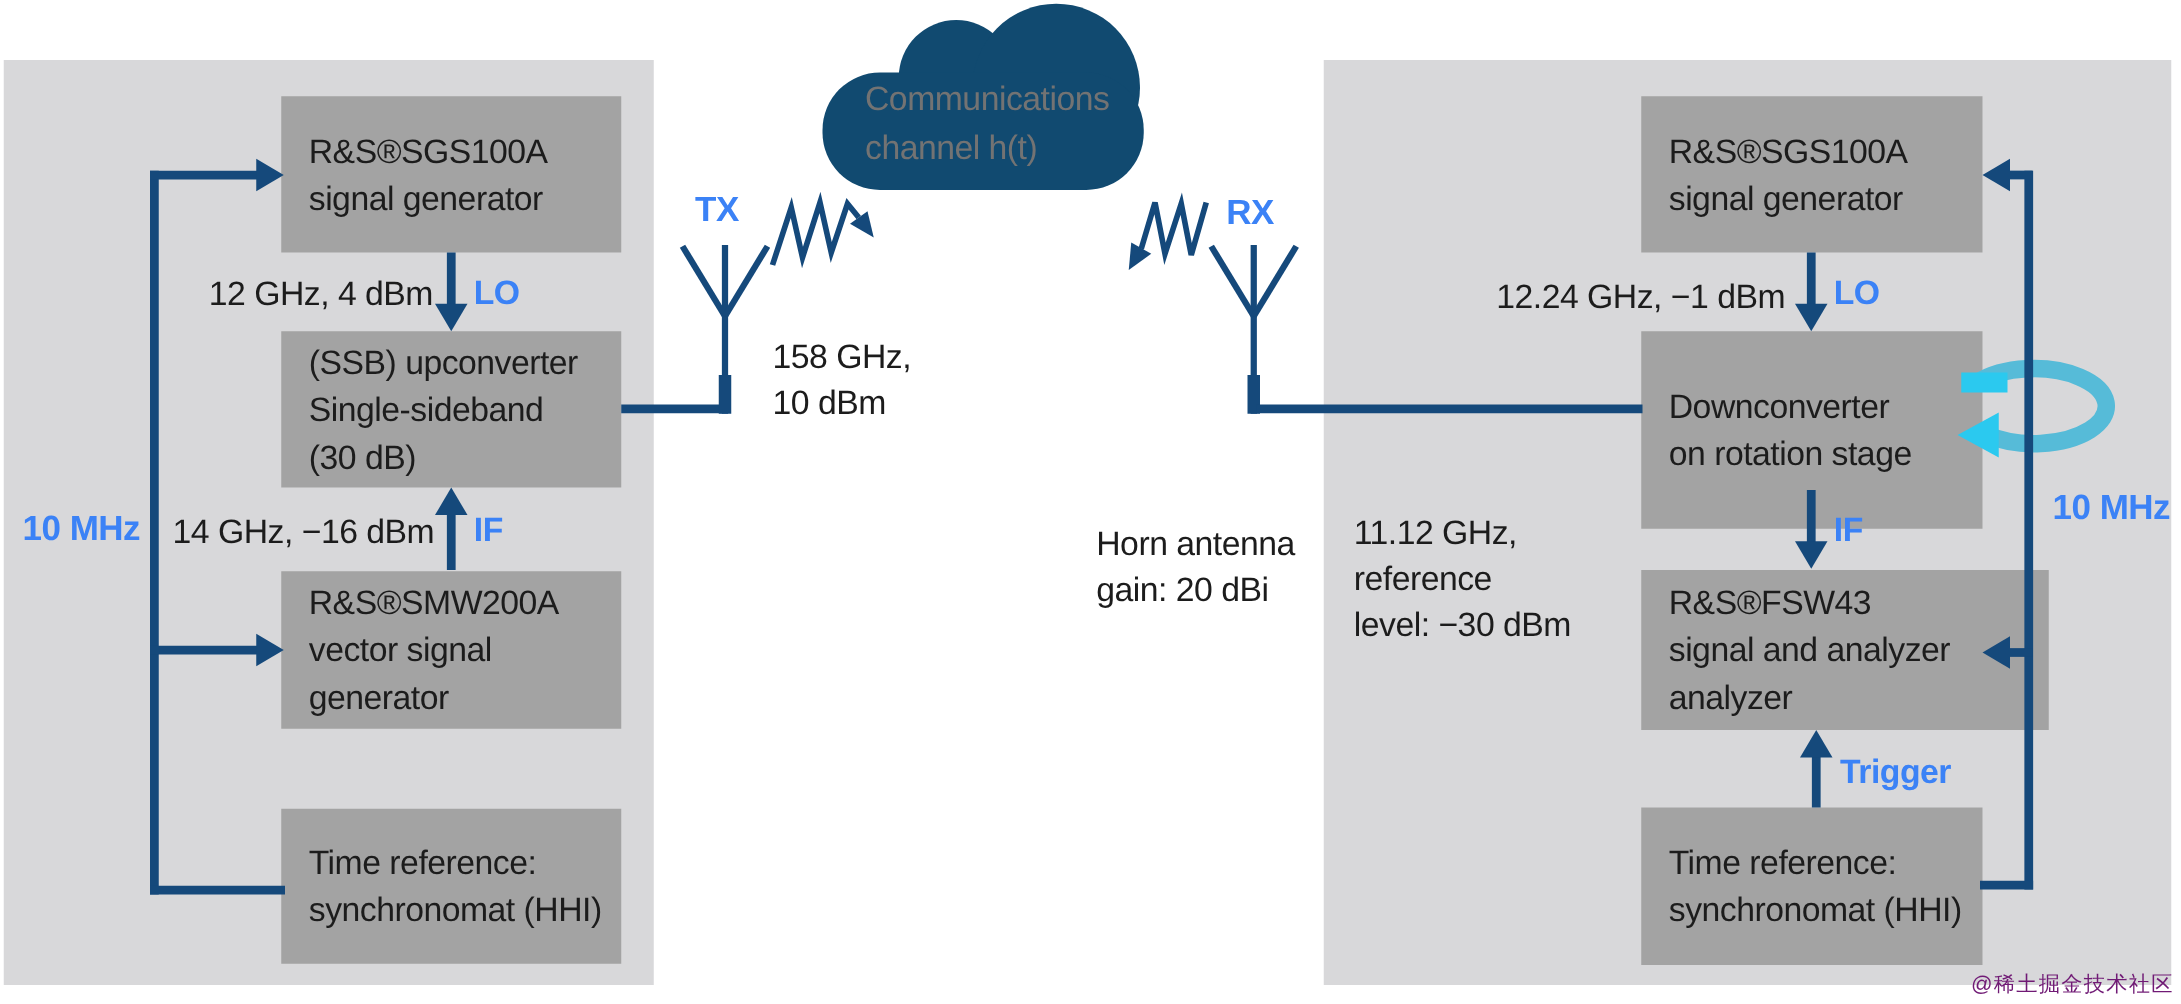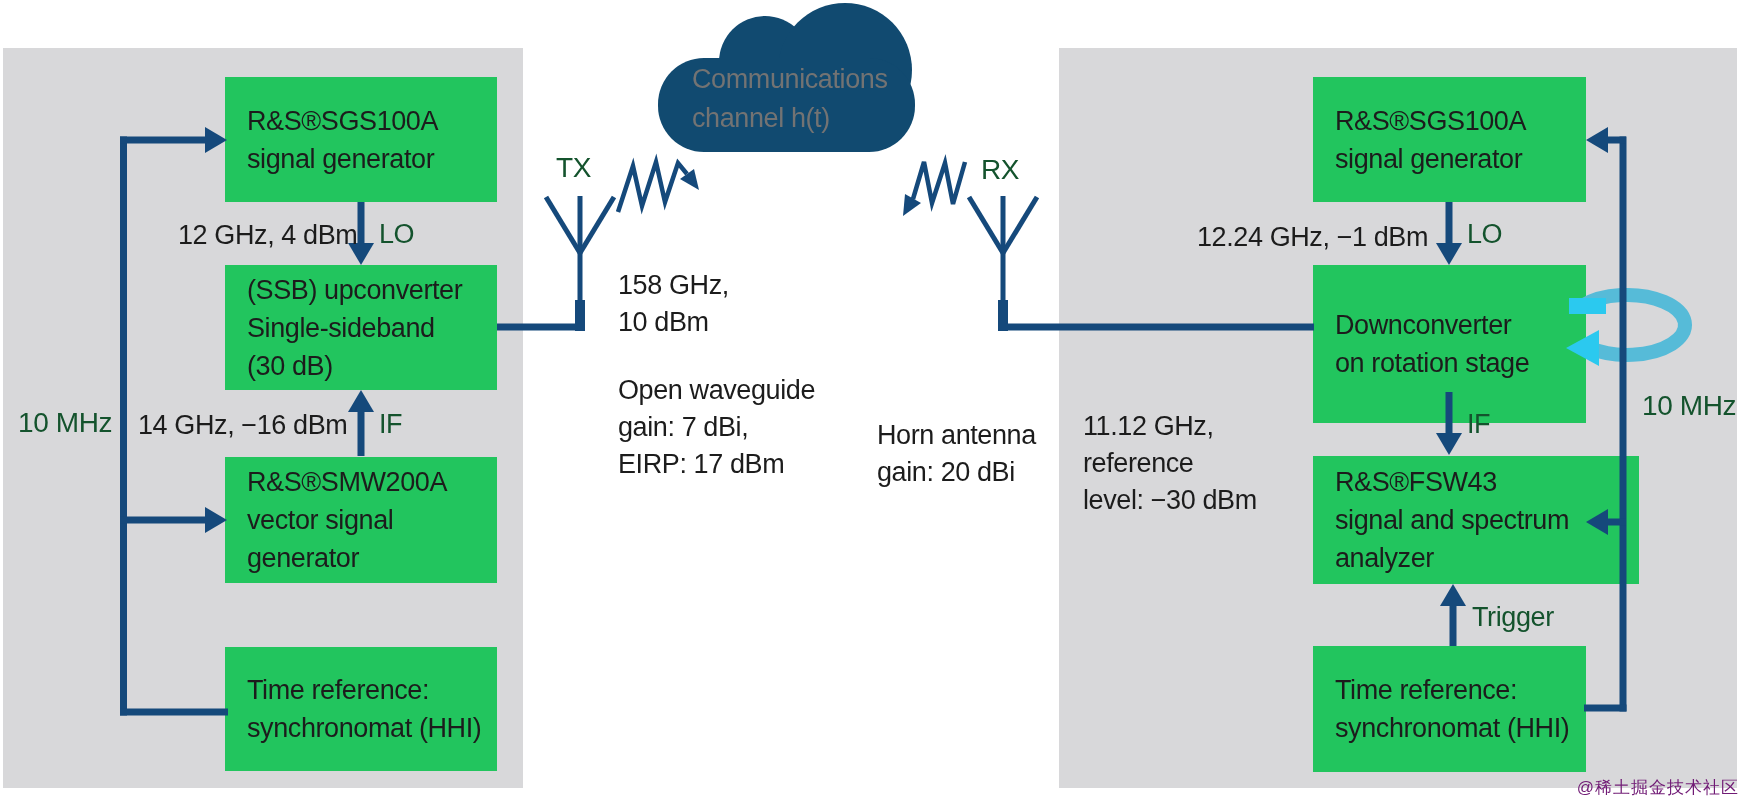--- a/index.html
+++ b/index.html
@@ -1,25 +1,25 @@
 <!DOCTYPE html>
 <html><head>
 <meta charset="utf-8">
 <style>
   html,body{margin:0;padding:0;background:#ffffff;}
   .stage{position:relative;width:1745px;height:803px;background:#ffffff;overflow:hidden;
          font-family:"Liberation Sans",sans-serif;color:#1c1c1c;}
   .panel{position:absolute;top:48px;height:740px;background:#d8d8da;}
   .panel.left{left:3px;width:520px;}
   .panel.right{left:1059px;width:678px;}
-  .box{position:absolute;background:#22c55e;display:flex;flex-direction:column;justify-content:center;
+  .box{position:absolute;background:#a3a3a3;display:flex;flex-direction:column;justify-content:center;
        padding-left:22px;box-sizing:border-box;font-size:27px;line-height:38px;letter-spacing:-0.4px;}
   .box div{white-space:nowrap;}
   .note{position:absolute;font-size:27px;line-height:37px;letter-spacing:-0.4px;white-space:pre-line;}
-  .blabel{position:absolute;font-size:27px;font-weight:normal;letter-spacing:-0.4px;color:#14532d;white-space:nowrap;}
+  .blabel{position:absolute;font-size:27px;font-weight:bold;letter-spacing:-0.4px;color:#3b82f6;white-space:nowrap;}
   .cloud-text{position:absolute;left:692px;top:60px;color:#737373;font-size:27px;line-height:39px;letter-spacing:-0.4px;}
   svg.overlay{position:absolute;left:0;top:0;z-index:5;}
   .layer{position:absolute;left:0;top:0;width:100%;height:100%;}
   .watermark{position:absolute;right:6px;top:776px;font-size:17px;color:#701a75;letter-spacing:1px;}
 </style>
 </head>
 <body>
 
 <div class="stage">
 
@@ -48,21 +48,21 @@
   <div class="box" style="left:1313px;top:77px;width:273px;height:125px;">
     <div>R&amp;S®SGS100A</div>
     <div>signal generator</div>
   </div>
   <div class="box" style="left:1313px;top:265px;width:273px;height:158px;">
     <div>Downconverter</div>
     <div>on rotation stage</div>
   </div>
   <div class="box" style="left:1313px;top:456px;width:326px;height:128px;">
     <div>R&amp;S®FSW43</div>
-    <div>signal and spectrum</div>
+    <div>signal and analyzer</div>
     <div>analyzer</div>
   </div>
   <div class="box" style="left:1313px;top:646px;width:273px;height:126px;">
     <div>Time reference:</div>
     <div>synchronomat (HHI)</div>
   </div>
 
   <svg class="overlay" width="1745" height="803" viewBox="0 0 1745 803">
 
     <g fill="#114A70">
@@ -157,30 +157,27 @@
   </svg>
 
   <div class="layer" style="z-index:6;">
 
     <div class="cloud-text">
       <div>Communications</div>
       <div>channel h(t)</div>
     </div>
 
     <div class="blabel" style="left:18px;top:407px;font-size:28px;">10 MHz</div>
-    <div class="note" style="left:178px;top:217px;">12 GHz, 4 dBm</div>
+    <div class="note" style="left:167px;top:217px;">12 GHz, 4 dBm</div>
     <div class="blabel" style="left:379px;top:219px;">LO</div>
     <div class="note" style="left:138px;top:407px;">14 GHz, −16 dBm</div>
     <div class="blabel" style="left:379px;top:409px;">IF</div>
     <div class="blabel" style="left:556px;top:152px;font-size:28px;">TX</div>
     <div class="note" style="left:618px;top:267px;">158 GHz,
 10 dBm</div>
-    <div class="note" style="left:618px;top:372px;">Open waveguide
-gain: 7 dBi,
-EIRP: 17 dBm</div>
 
     <div class="blabel" style="left:981px;top:154px;font-size:28px;">RX</div>
     <div class="note" style="left:877px;top:371px;margin-top:46px;">Horn antenna
 gain: 20 dBi</div>
     <div class="note" style="left:1197px;top:219px;">12.24 GHz, −1 dBm</div>
     <div class="blabel" style="left:1467px;top:219px;">LO</div>
     <div class="note" style="left:1083px;top:408px;">11.12 GHz,
 reference
 level: −30 dBm</div>
     <div class="blabel" style="left:1467px;top:409px;">IF</div>

